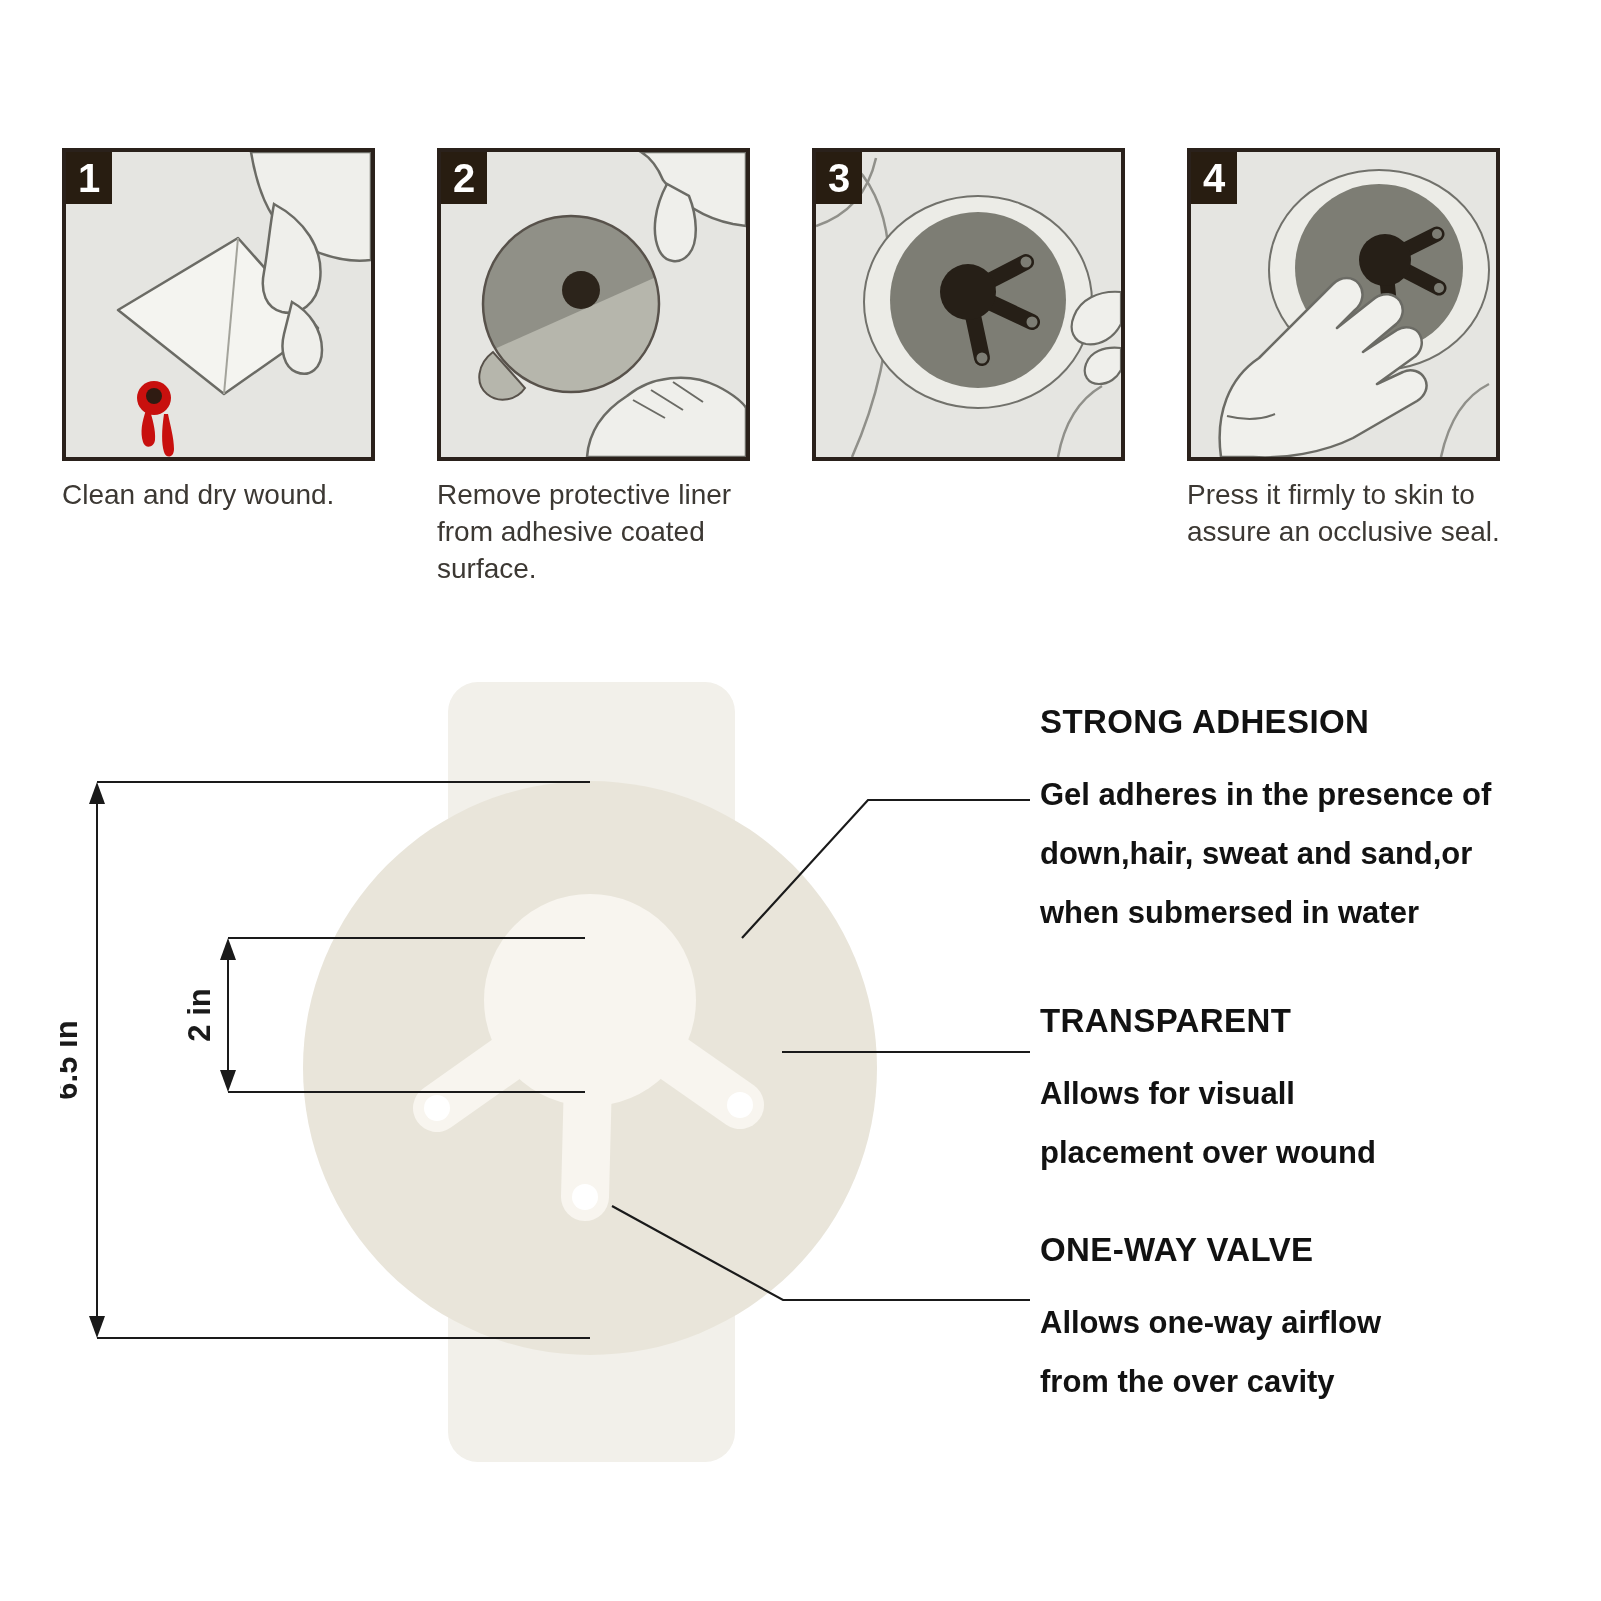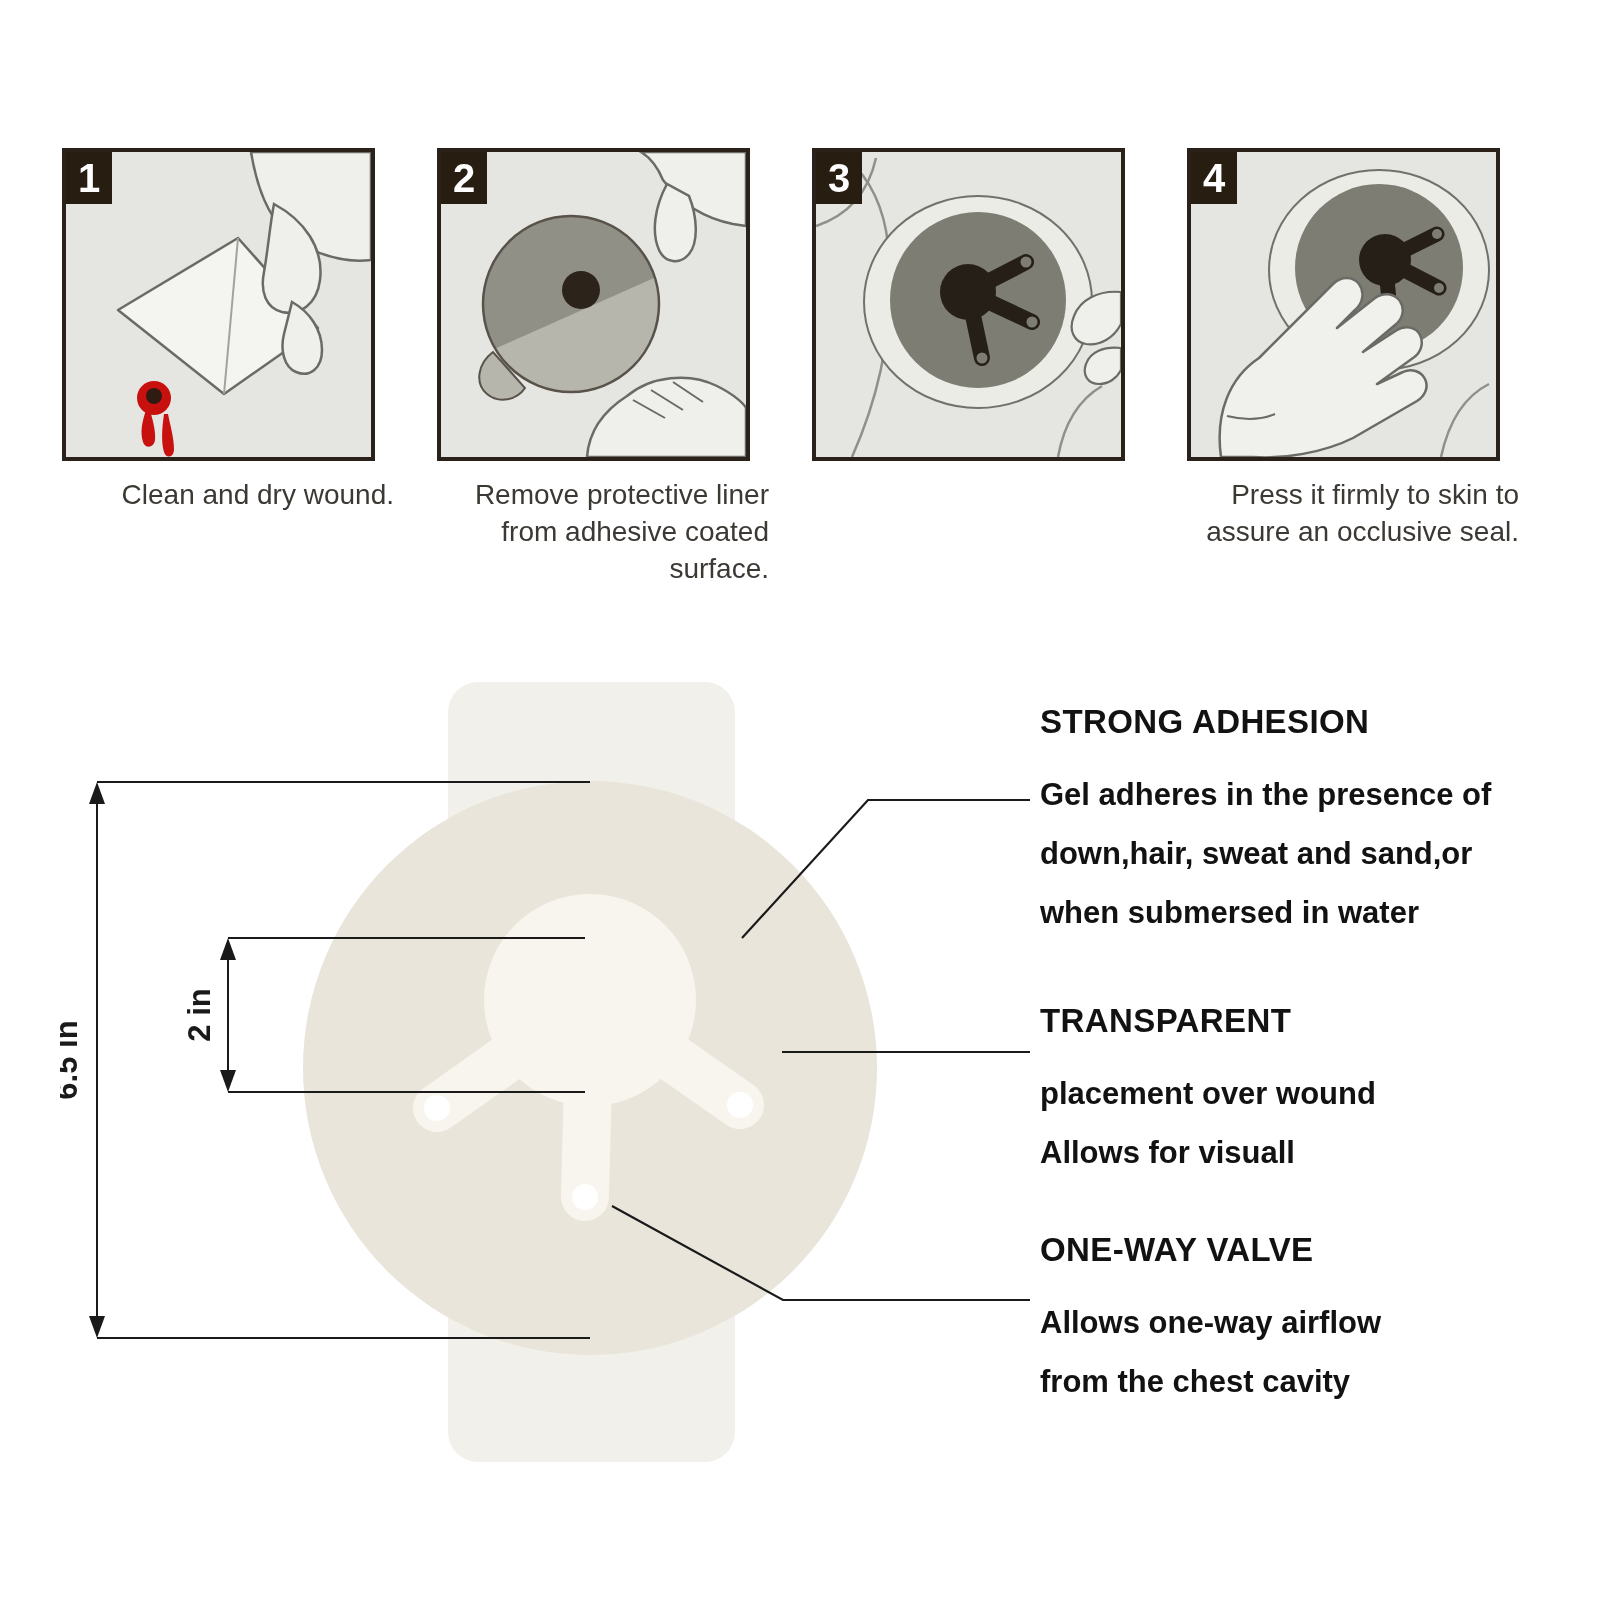--- a/index.html
+++ b/index.html
@@ -55,21 +55,20 @@
     align-items: center;
     justify-content: center;
     z-index: 2;
   }
   .step-caption {
     margin-top: 16px;
     width: 332px;
     font-size: 28px;
     line-height: 1.32;
     color: #3c3833;
-    text-align: right;
   }
   
   .product-svg {
     position: absolute;
     left: 60px;
     top: 650px;
     width: 975px;
     height: 840px;
   }
   .feature {
@@ -238,23 +237,23 @@
 
   <div class="feature" style="top:703px">
     <div class="feature-title">STRONG ADHESION</div>
     <div class="feature-line">Gel adheres in the presence of</div>
     <div class="feature-line">down,hair, sweat and sand,or</div>
     <div class="feature-line">when submersed in water</div>
   </div>
 
   <div class="feature" style="top:1002px">
     <div class="feature-title">TRANSPARENT</div>
+    <div class="feature-line">Allows for visuall</div>
     <div class="feature-line">placement over wound</div>
-    <div class="feature-line">Allows for visuall</div>
   </div>
 
   <div class="feature" style="top:1231px">
     <div class="feature-title">ONE-WAY VALVE</div>
     <div class="feature-line">Allows one-way airflow</div>
-    <div class="feature-line">from the chest cavity</div>
+    <div class="feature-line">from the over cavity</div>
   </div>
 
 </div>
 
 </body></html>

